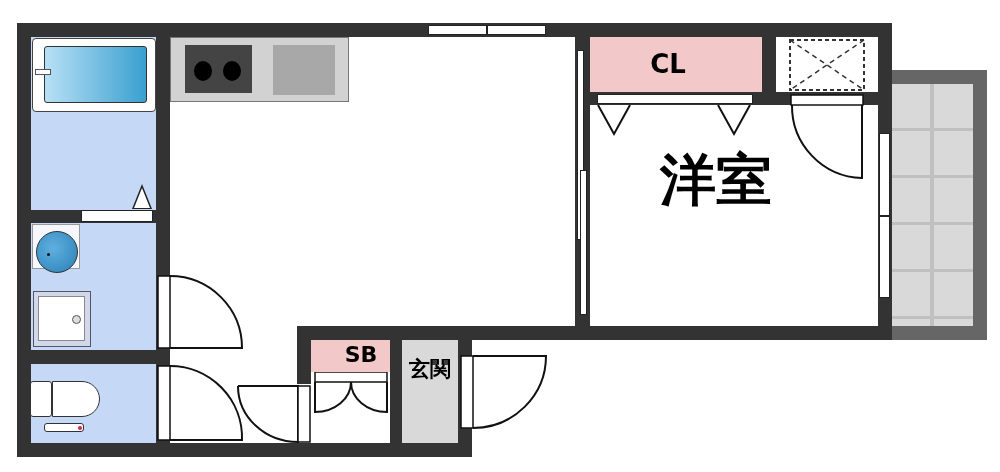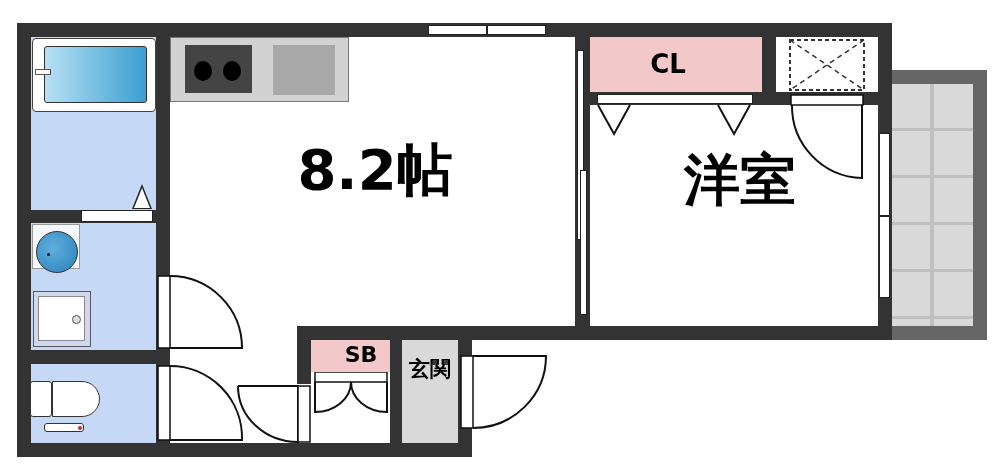--- a/index.html
+++ b/index.html
@@ -63,21 +63,20 @@
 
 <div class="abs" style="left:170px;top:37px;width:179px;height:65px;background:#d2d2d2;border:1.5px solid #777;">
   <div class="abs" style="left:14px;top:7px;width:67px;height:48px;background:#444;">
     <div class="abs" style="left:9px;top:16px;width:18px;height:20px;border-radius:50%;background:#000;"></div>
     <div class="abs" style="left:38px;top:16px;width:18px;height:20px;border-radius:50%;background:#000;"></div>
   </div>
   <div class="abs" style="left:102px;top:7px;width:62px;height:50px;background:#a8a8a8;"></div>
 </div>
 
 <div class="abs room-label" style="left:250px;top:140px;width:250px;font-size:56px;">
-  <div>8.2帖</div>
 </div>
 
 <div class="abs wall" style="left:575px;top:23px;width:15px;height:317px;"></div>
 <div class="abs" style="left:577px;top:50px;width:7px;height:190px;background:#fff;border:1px solid #222;"></div>
 <div class="abs" style="left:580px;top:170px;width:7px;height:145px;background:#fff;border:1px solid #222;"></div>
 
 <div class="abs" style="left:590px;top:37px;width:172px;height:55px;background:#f2c8c8;"></div>
 <div class="abs room-label" style="left:590px;top:50px;width:156px;font-size:26px;">CL</div>
 <div class="abs wall" style="left:590px;top:92px;width:288px;height:13px;"></div>
 <div class="abs" style="left:597px;top:94px;width:156px;height:10px;background:#fff;border:1px solid #222;"></div>
@@ -91,21 +90,21 @@
 <svg class="abs" style="left:788px;top:38px;" width="78" height="54">
   <rect x="2" y="2" width="74" height="50" fill="none" stroke="#333" stroke-width="2" stroke-dasharray="4,3"></rect>
   <line x1="2" y1="2" x2="76" y2="52" stroke="#333" stroke-width="1.5" stroke-dasharray="5,4"></line>
   <line x1="76" y1="2" x2="2" y2="52" stroke="#333" stroke-width="1.5" stroke-dasharray="5,4"></line>
 </svg>
 <svg class="abs" style="left:790px;top:94px;" width="76" height="90">
   <rect x="1" y="1" width="72" height="10" fill="#fff" stroke="#111" stroke-width="1.5"></rect>
   <path d="M2 11 A72 72 0 0 0 72 84 L72 11" fill="none" stroke="#111" stroke-width="2"></path>
 </svg>
 
-<div class="abs room-label" style="left:620px;top:150px;width:240px;font-size:56px;">
+<div class="abs room-label" style="left:596px;top:150px;width:240px;font-size:56px;">
   <div>洋室</div>
 </div>
 
 <div class="abs" style="left:879px;top:133px;width:11px;height:165px;background:#fff;border:1.5px solid #222;"></div>
 <div class="abs" style="left:879px;top:215px;width:11px;height:2px;background:#222;"></div>
 
 <div class="abs" style="left:892px;top:70px;width:95px;height:270px;background:#666666;">
   <div class="abs" style="left:0;top:14px;width:81px;height:242px;background:#d9d9d9;
     background-image:linear-gradient(90deg,transparent 38px,#c0c0c0 38px,#c0c0c0 42px,transparent 42px),
     repeating-linear-gradient(180deg,#d9d9d9 0,#d9d9d9 44px,#c0c0c0 44px,#c0c0c0 47px);"></div>

